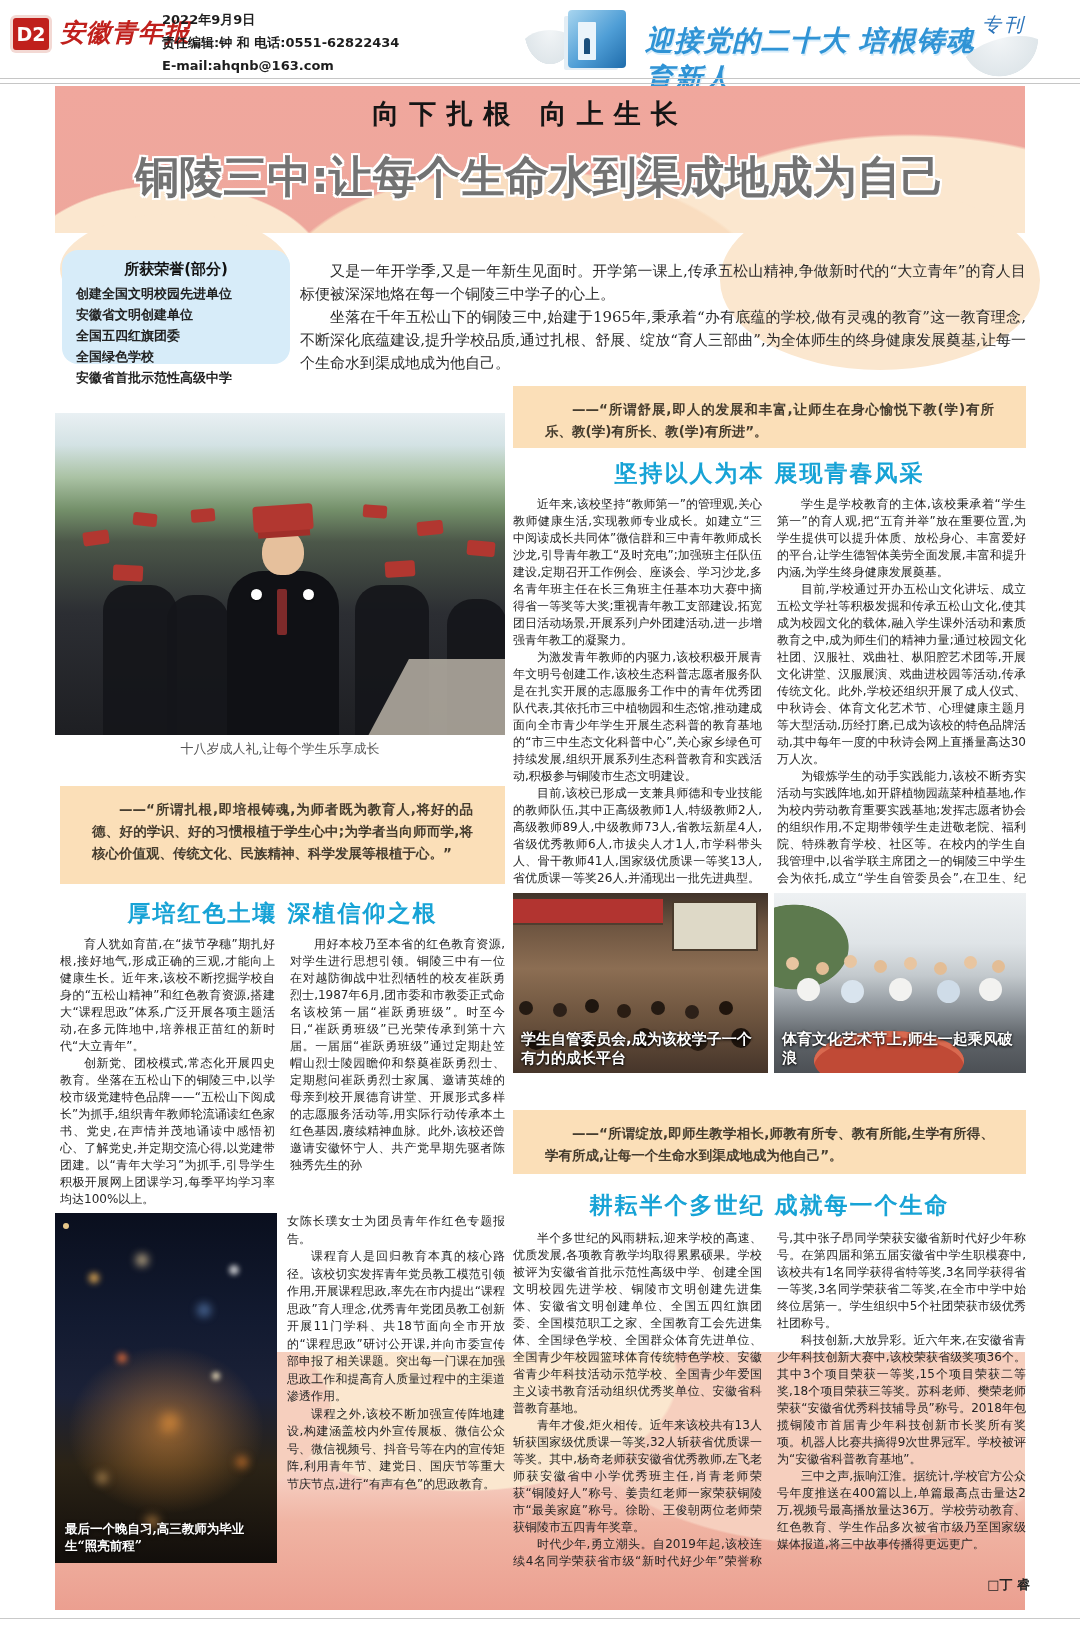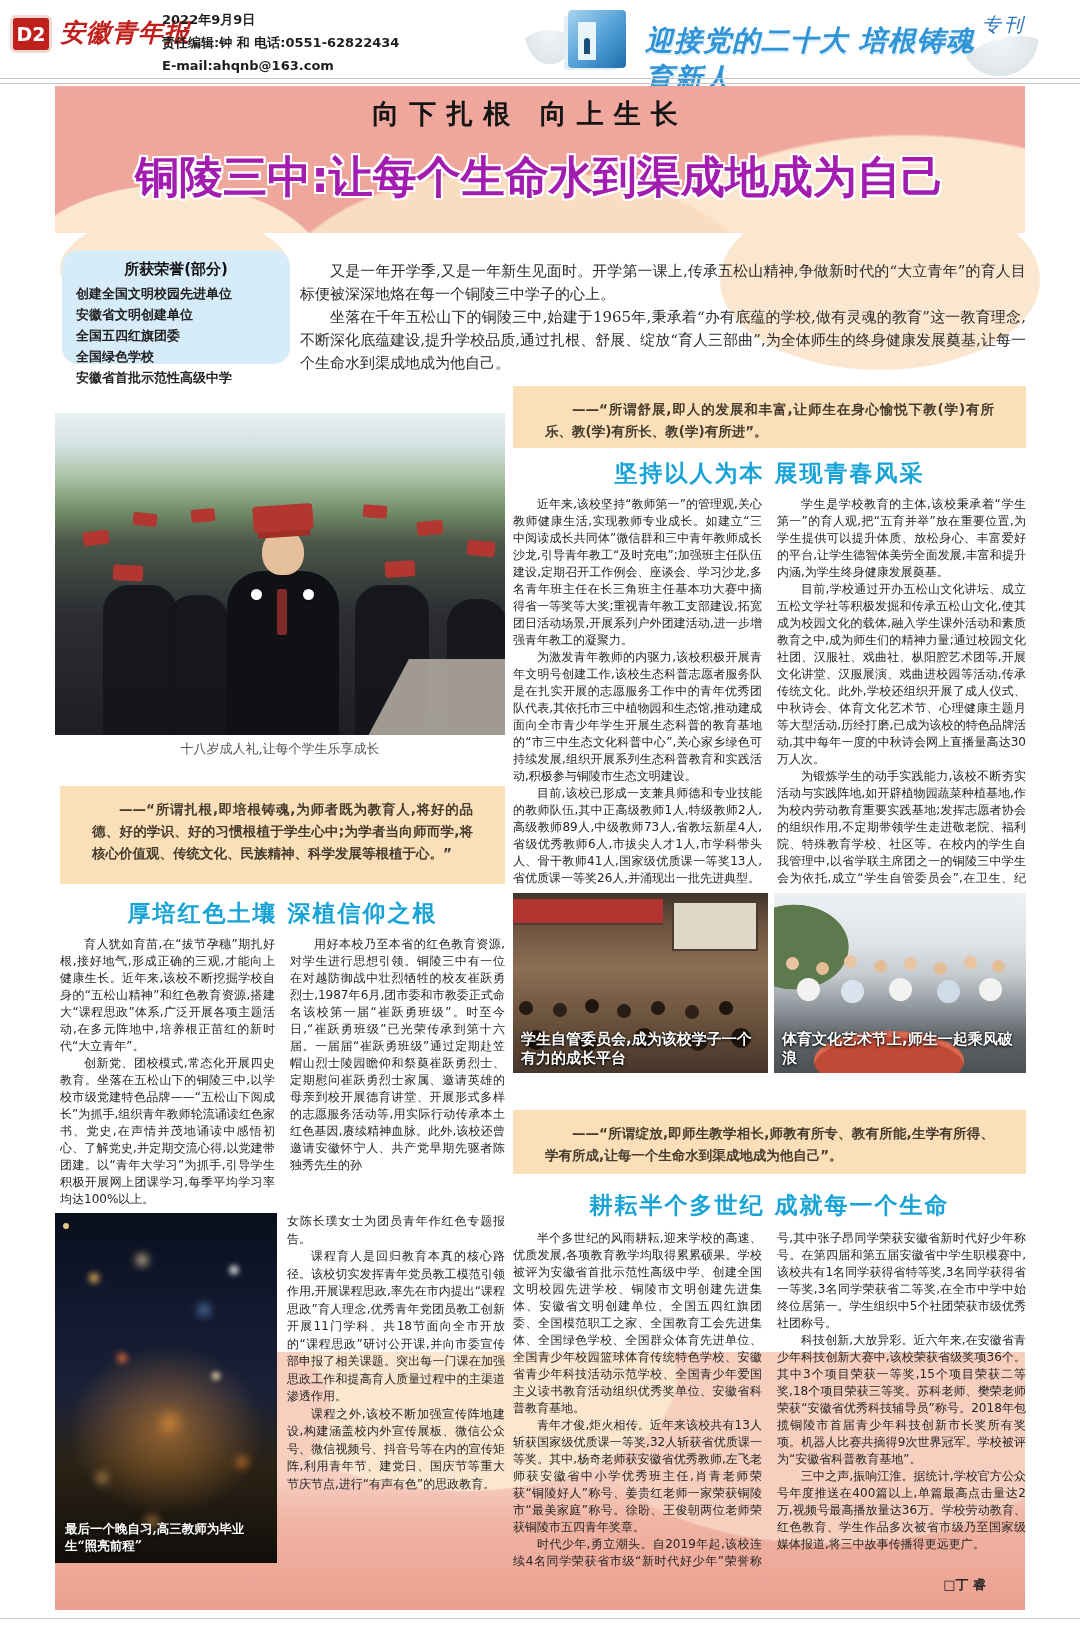--- a/index.html
+++ b/index.html
@@ -25,21 +25,21 @@
 
   
   .top-banner{left:55px;top:86px;width:970px;height:147px;
       background:
         radial-gradient(ellipse 260px 150px at 12% 128%, #fbe7cf 59%, transparent 60%),
         radial-gradient(ellipse 420px 230px at 48% 150%, #f9ddc0 59%, transparent 60%),
         radial-gradient(ellipse 520px 300px at 88% 155%, #fbe7cf 59%, transparent 60%),
         linear-gradient(#f0a79d,#eea79c);}
   .kicker{left:55px;top:96px;width:950px;text-align:center;font-family:"DejaVu Serif",serif;
           font-weight:700;font-size:27px;letter-spacing:10px;color:#151515;}
-  .main-title{left:55px;top:148px;width:970px;text-align:center;font-size:44px;font-weight:900;color:#a21caf;
+  .main-title{left:55px;top:148px;width:970px;text-align:center;font-size:44px;font-weight:900;color:#737373;
           letter-spacing:0px;text-shadow:2px 0 0 #fff,-2px 0 0 #fff,0 2px 0 #fff,0 -2px 0 #fff,
           2px 2px 0 #fff,-2px -2px 0 #fff,2px -2px 0 #fff,-2px 2px 0 #fff;}
   .blob{background:#fbe7cf;border-radius:50%;}
 
   
   .honors{left:62px;top:250px;width:228px;height:114px;background:#d7ecf9;border-radius:16px;
           padding:10px 14px;box-sizing:border-box;}
   .honors-title{text-align:center;font-weight:800;font-size:15px;color:#111;margin-bottom:4px;}
   .honors-item{font-size:13px;font-weight:600;color:#222;line-height:21px;}
   .intro{left:300px;top:260px;width:726px;height:120px;font-family:"DejaVu Serif",serif;
@@ -235,16 +235,16 @@
     <p>——“所谓绽放,即师生教学相长,师教有所专、教有所能,生学有所得、学有所成,让每一个生命水到渠成地成为他自己”。</p>
   </div>
   <div class="abs sec-title" style="left:513px;top:1190px;width:513px;">耕耘半个多世纪 成就每一个生命</div>
   <div class="abs cols" style="left:513px;top:1230px;width:513px;height:372px;">
     <p>半个多世纪的风雨耕耘,迎来学校的高速、优质发展,各项教育教学均取得累累硕果。学校被评为安徽省首批示范性高级中学、创建全国文明校园先进学校、铜陵市文明创建先进集体、安徽省文明创建单位、全国五四红旗团委、全国模范职工之家、全国教育工会先进集体、全国绿色学校、全国群众体育先进单位、全国青少年校园篮球体育传统特色学校、安徽省青少年科技活动示范学校、全国青少年爱国主义读书教育活动组织优秀奖单位、安徽省科普教育基地。</p>
     <p>青年才俊,炬火相传。近年来该校共有13人斩获国家级优质课一等奖,32人斩获省优质课一等奖。其中,杨奇老师获安徽省优秀教师,左飞老师获安徽省中小学优秀班主任,肖青老师荣获“铜陵好人”称号、姜贵红老师一家荣获铜陵市“最美家庭”称号。徐盼、王俊朝两位老师荣获铜陵市五四青年奖章。</p>
     <p>时代少年,勇立潮头。自2019年起,该校连续4名同学荣获省市级“新时代好少年”荣誉称号,其中张子昂同学荣获安徽省新时代好少年称号。在第四届和第五届安徽省中学生职模赛中,该校共有1名同学获得省特等奖,3名同学获得省一等奖,3名同学荣获省二等奖,在全市中学中始终位居第一。学生组织中5个社团荣获市级优秀社团称号。</p>
     <p>科技创新,大放异彩。近六年来,在安徽省青少年科技创新大赛中,该校荣获省级奖项36个。其中3个项目荣获一等奖,15个项目荣获二等奖,18个项目荣获三等奖。苏科老师、樊荣老师荣获“安徽省优秀科技辅导员”称号。2018年包揽铜陵市首届青少年科技创新市长奖所有奖项。机器人比赛共摘得9次世界冠军。学校被评为“安徽省科普教育基地”。</p>
     <p>三中之声,振响江淮。据统计,学校官方公众号年度推送在400篇以上,单篇最高点击量达2万,视频号最高播放量达36万。学校劳动教育、红色教育、学生作品多次被省市级乃至国家级媒体报道,将三中故事传播得更远更广。</p>
   </div>
-  <div class="abs byline" style="left:860px;top:1576px;width:126px;">□丁 睿</div>
+  <div class="abs byline" style="left:904px;top:1576px;width:126px;">□丁 睿</div>
 
   <div class="abs ftr-rule"></div>
 </div>
 
 </body></html>

